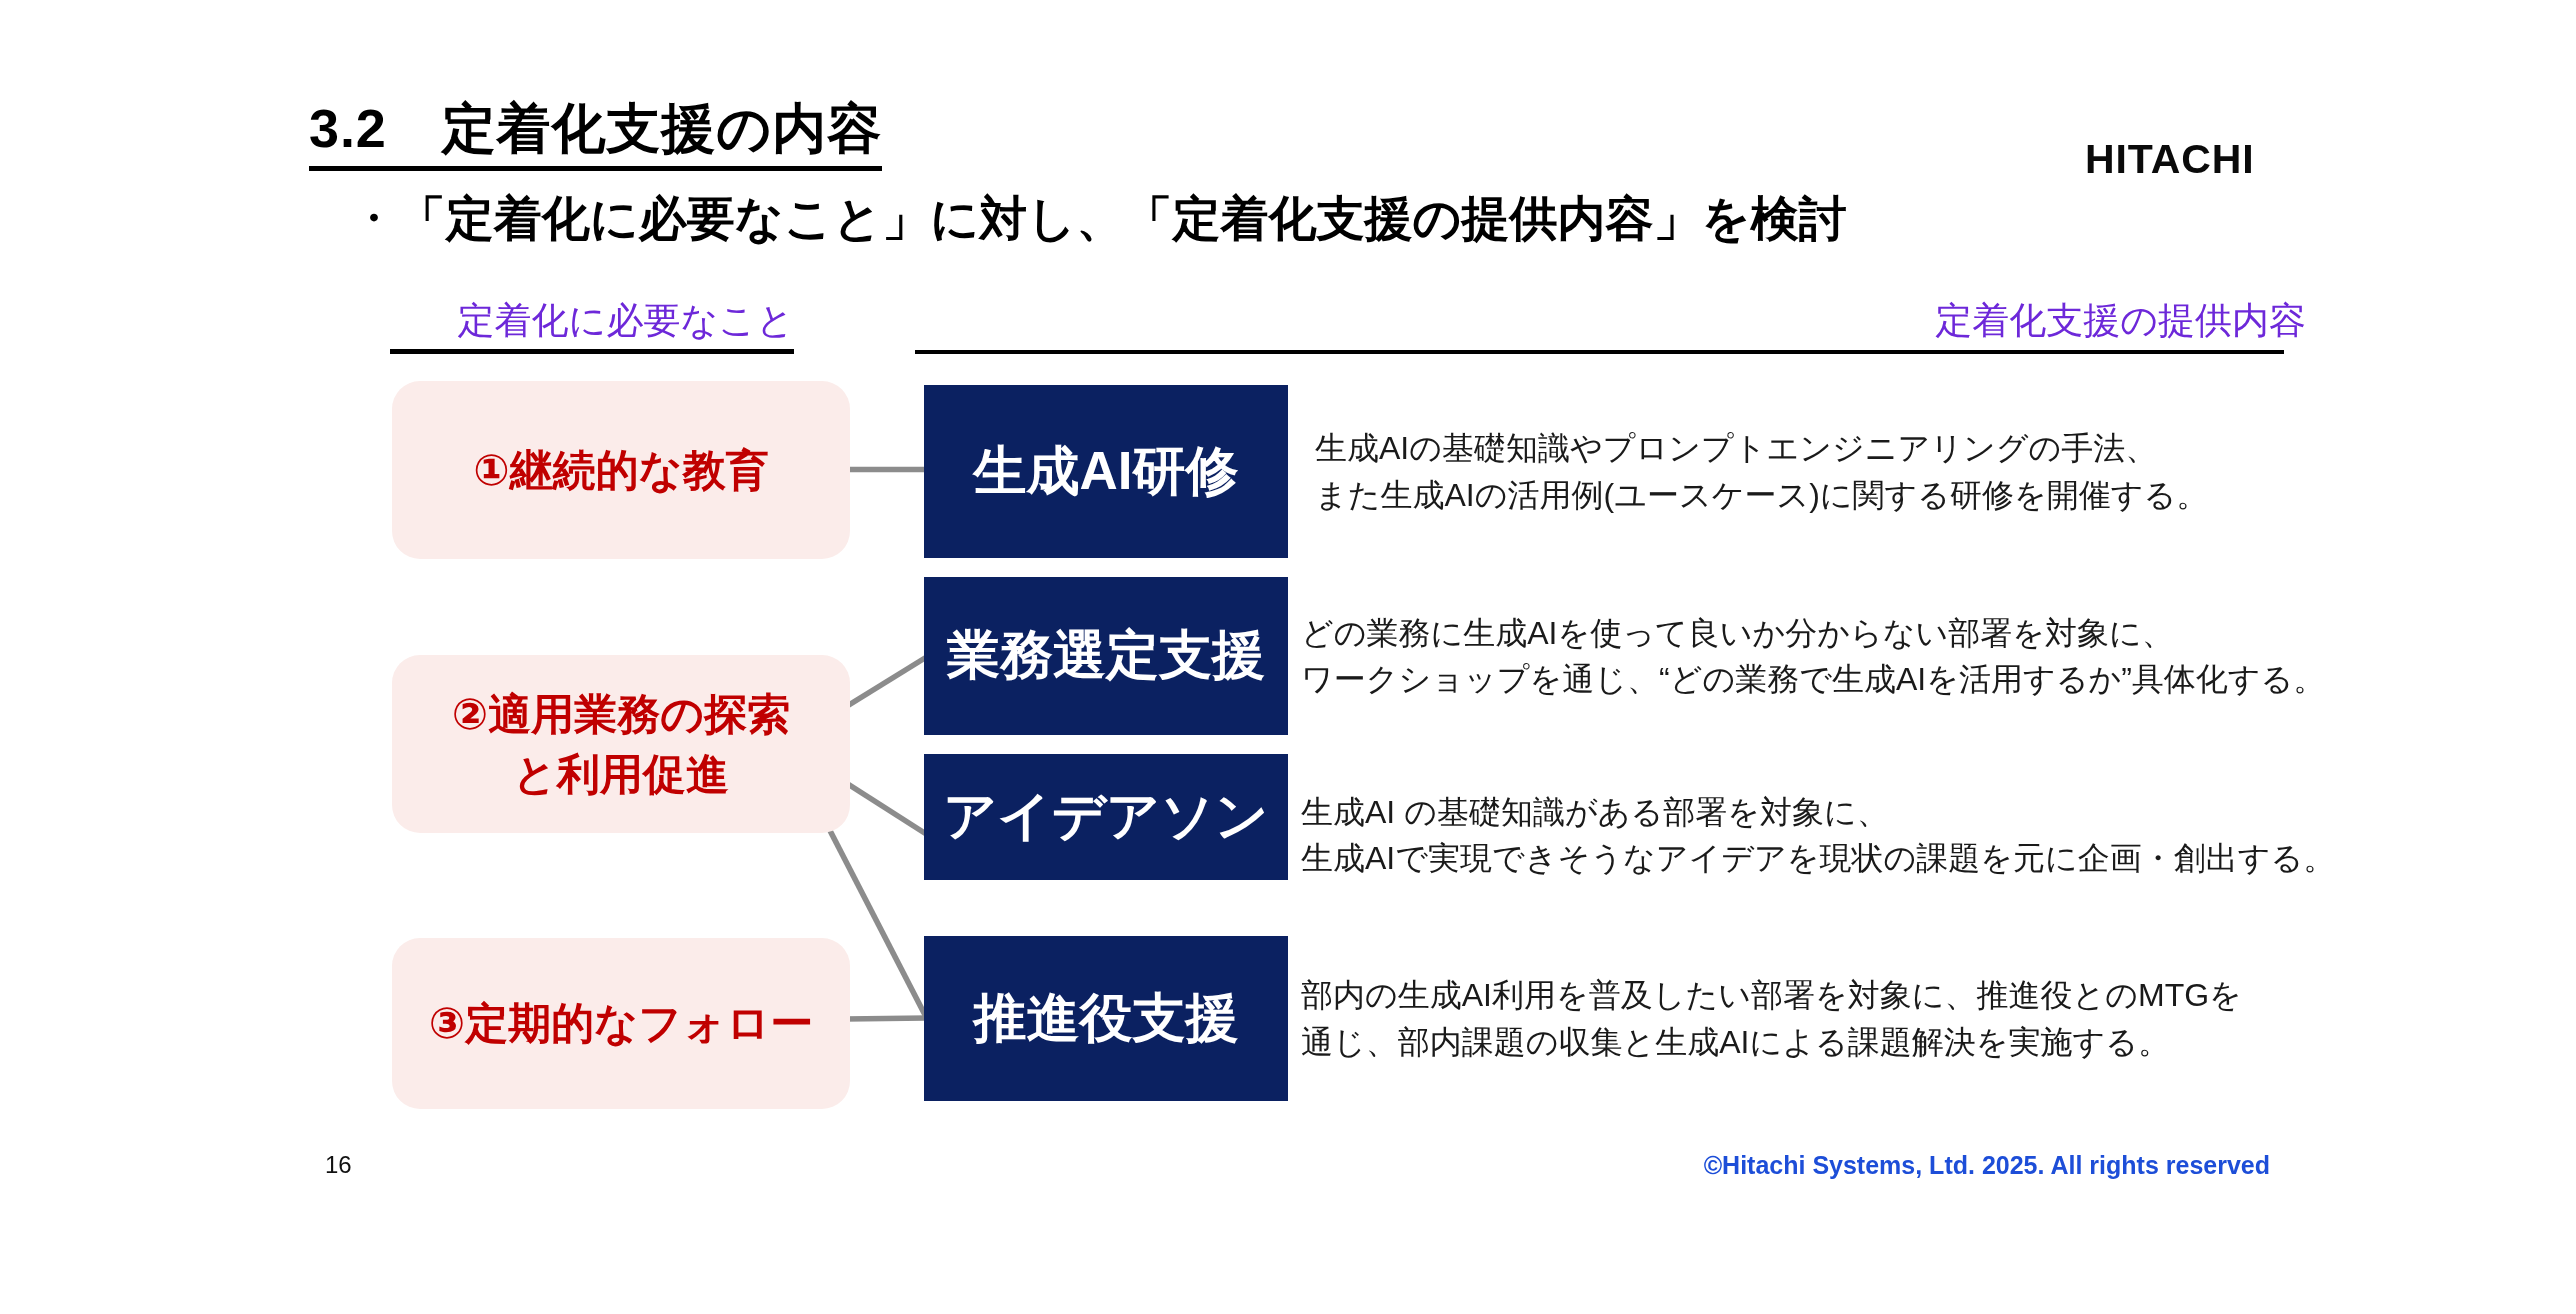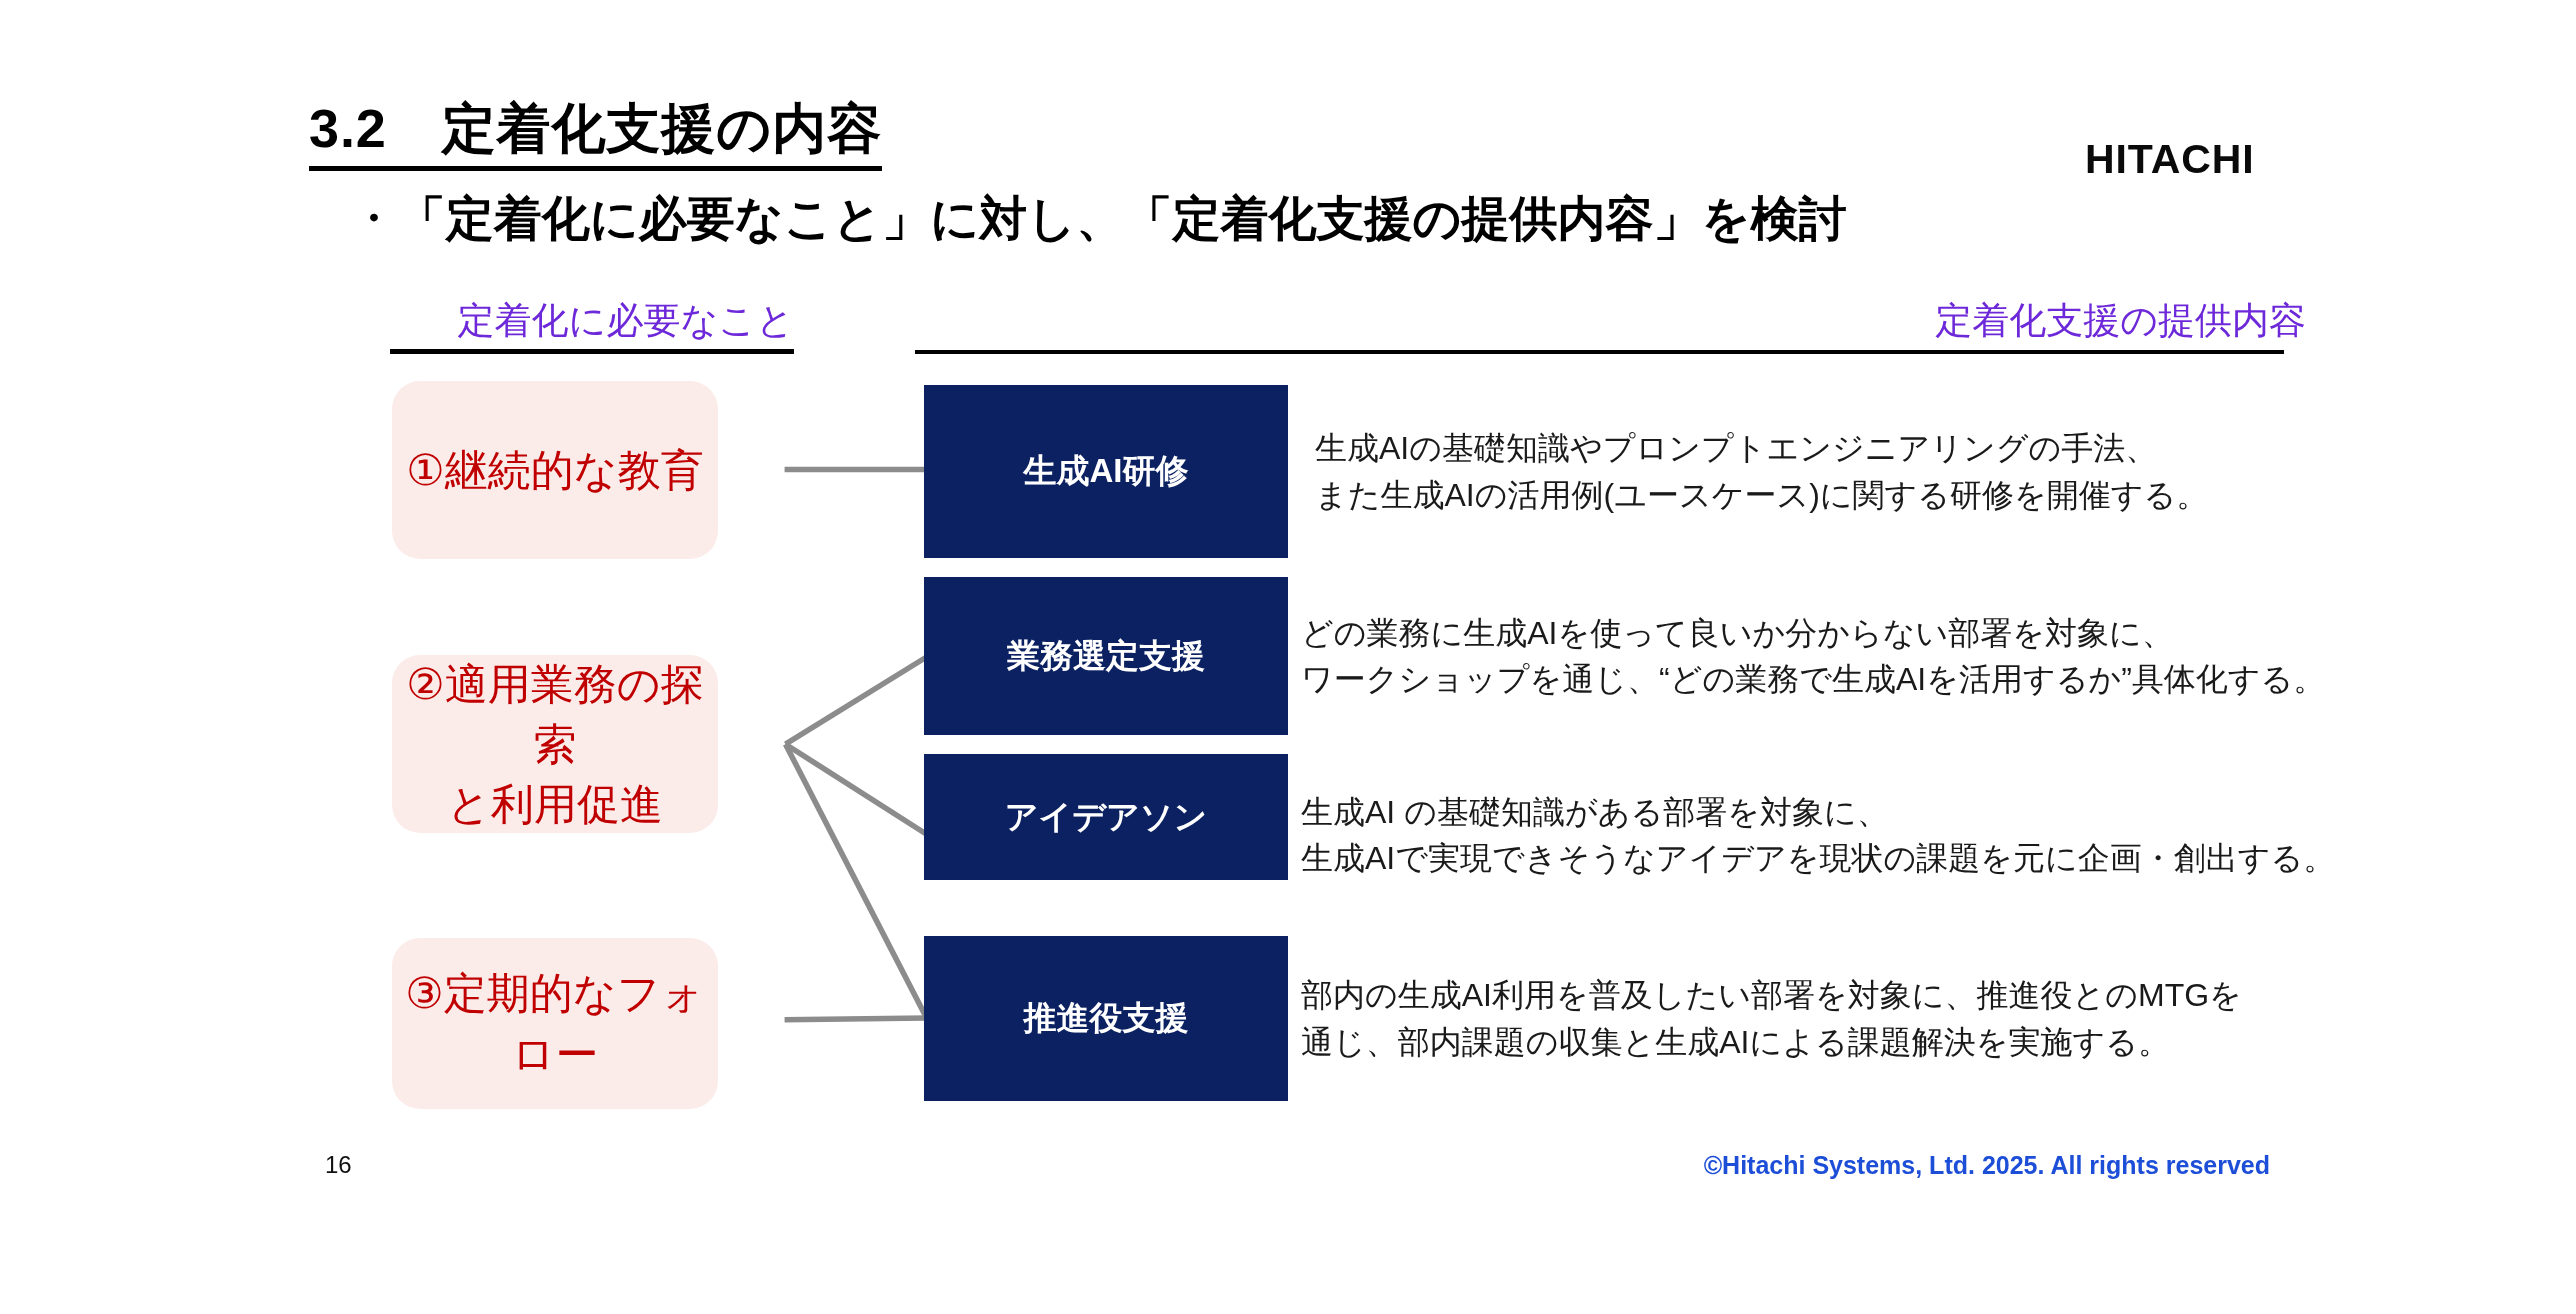--- a/index.html
+++ b/index.html
@@ -28,31 +28,31 @@
     font-size:37px;font-weight:400;color:#6d28d9;text-align:right;line-height:1.2;
   }
   .col-header.left{left:390px;top:299px;width:404px;}
   .col-header.right{left:937px;top:299px;width:1369px;}
   .hr{background:#000;}
   .hr.left-hr{left:390px;top:349px;width:404px;height:4.6px;}
   .hr.right-hr{left:915px;top:350px;width:1369px;height:3.7px;}
   .connectors{left:0;top:0;width:2576px;height:1314px;pointer-events:none;}
   .connectors line{stroke:var(--connector);stroke-width:6;}
   .need-box{
-    left:392px;width:326px;background:var(--pink);border-radius:28px;
+    left:392px;width:458px;background:var(--pink);border-radius:28px;
     display:flex;align-items:center;justify-content:center;text-align:center;
-    color:var(--red);font-size:43px;font-weight:400;line-height:1.4;white-space:pre-line;
+    color:var(--red);font-size:43px;font-weight:700;line-height:1.4;white-space:pre-line;
   }
   .need-0{top:381px;height:178px;}
   .need-1{top:655px;height:178px;}
   .need-2{top:938px;height:171px;}
   .offer-box{
     left:924px;width:364px;background:var(--navy);
     display:flex;align-items:center;justify-content:center;text-align:center;
-    color:#ffffff;font-size:33px;font-weight:800;
+    color:#ffffff;font-size:53px;font-weight:800;
   }
   .offer-0{top:385px;height:173px;}
   .offer-1{top:577px;height:158px;}
   .offer-2{top:754px;height:126px;}
   .offer-3{top:936px;height:165px;}
   .desc{
     left:1301px;width:1225px;color:#1a1a1a;font-size:32px;line-height:1.45;
     display:flex;align-items:center;white-space:pre-line;font-weight:400;
   }
   .desc-0{top:385px;height:173px;margin-left:14px;}

